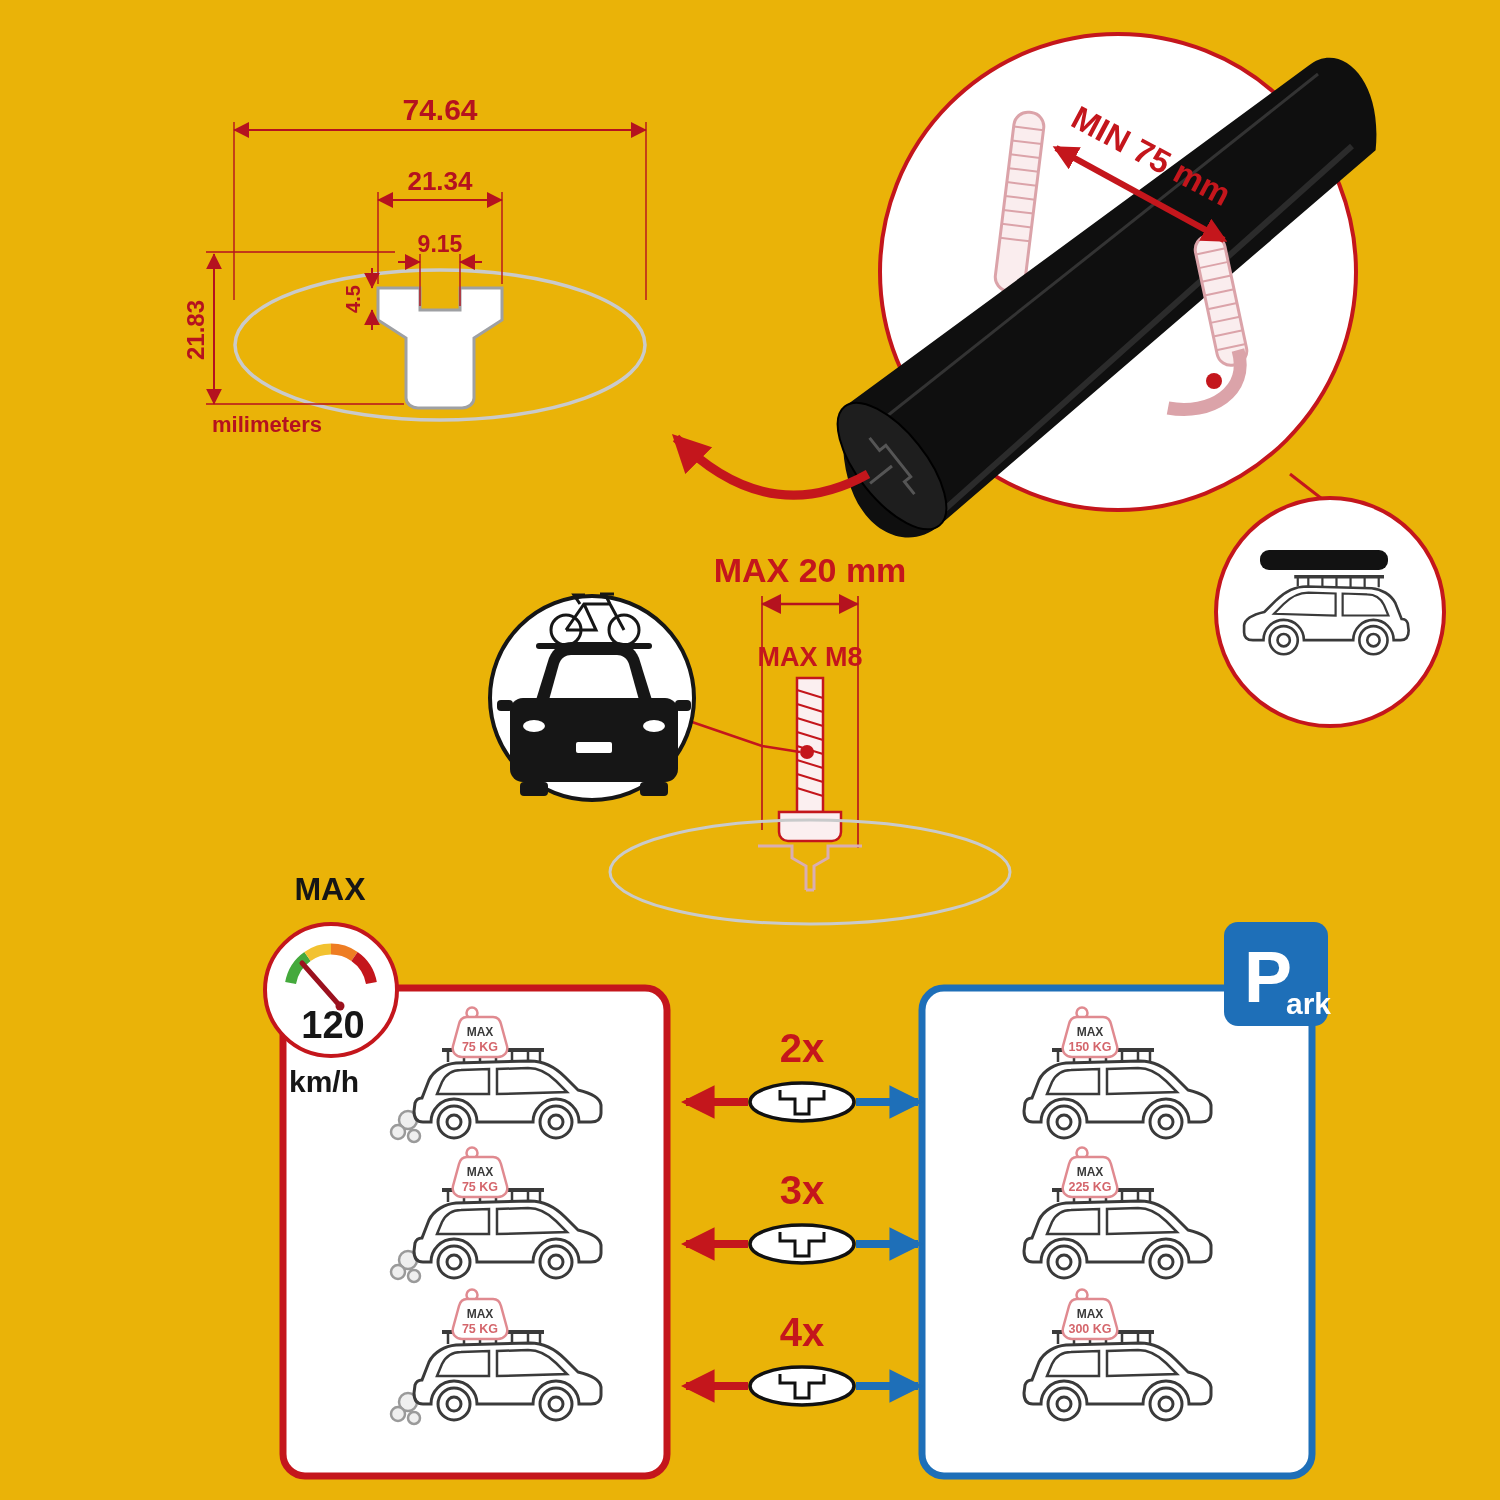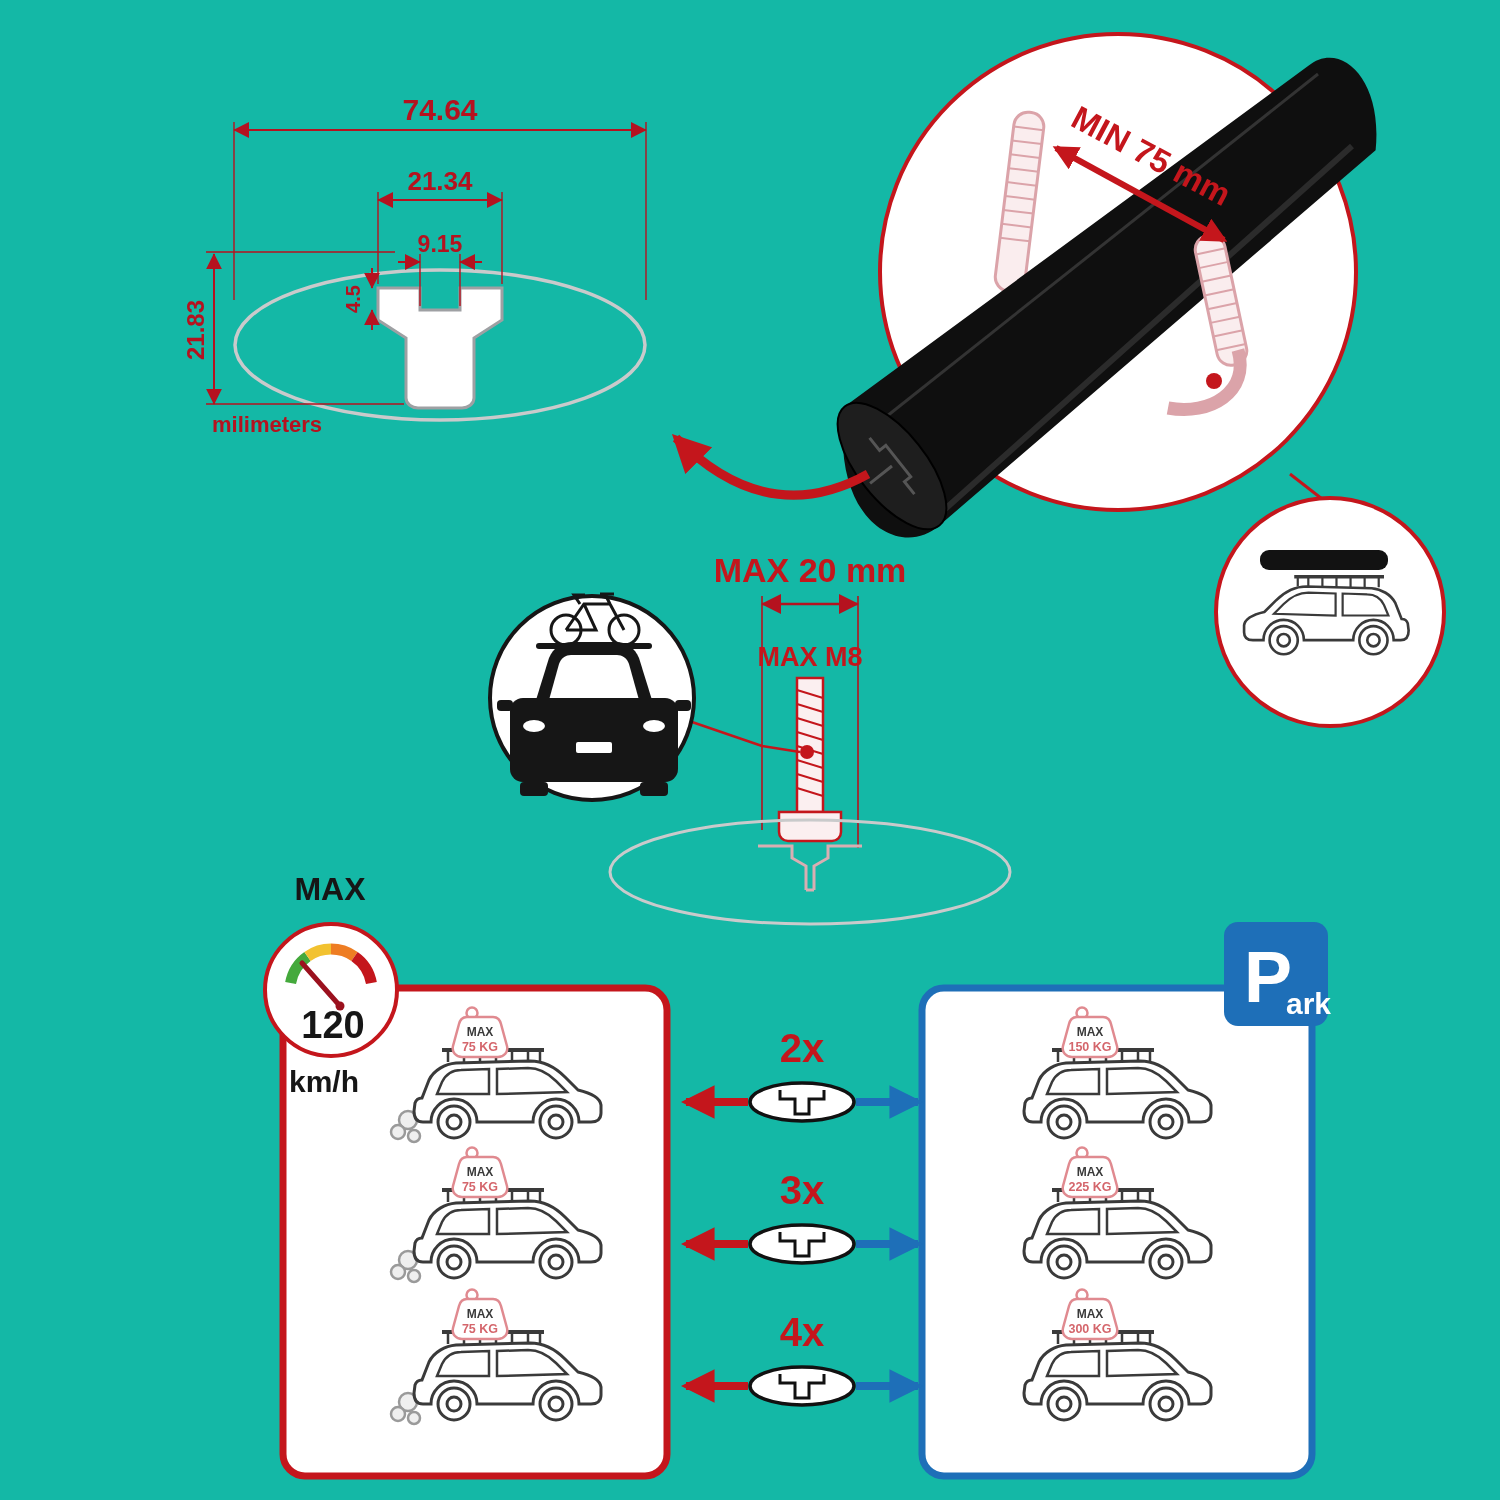--- a/index.html
+++ b/index.html
@@ -1,16 +1,16 @@
 <!DOCTYPE html>
 <html><head>
 <meta charset="utf-8">
 <style>
   html,body{margin:0;padding:0;background:#fff;}
-  .stage{position:relative;width:1500px;height:1500px;background:#14b8a6;overflow:hidden;
+  .stage{position:relative;width:1500px;height:1500px;background:#eab308;overflow:hidden;
          font-family:"Liberation Sans",sans-serif;}
   svg{position:absolute;left:0;top:0;}
   svg text{font-family:"Liberation Sans",sans-serif;}
   .dimtxt{fill:#B5121F;font-weight:700;}
   .redtxt{fill:#C4161C;font-weight:700;}
   .blktxt{fill:#161616;font-weight:700;}
   .whitetxt{fill:#ffffff;font-weight:700;}
   .badge-title{fill:#3a3a3a;font-weight:700;font-size:12px;}
   .badge-weight{fill:#D4666C;font-weight:700;font-size:12.5px;}
 </style>

